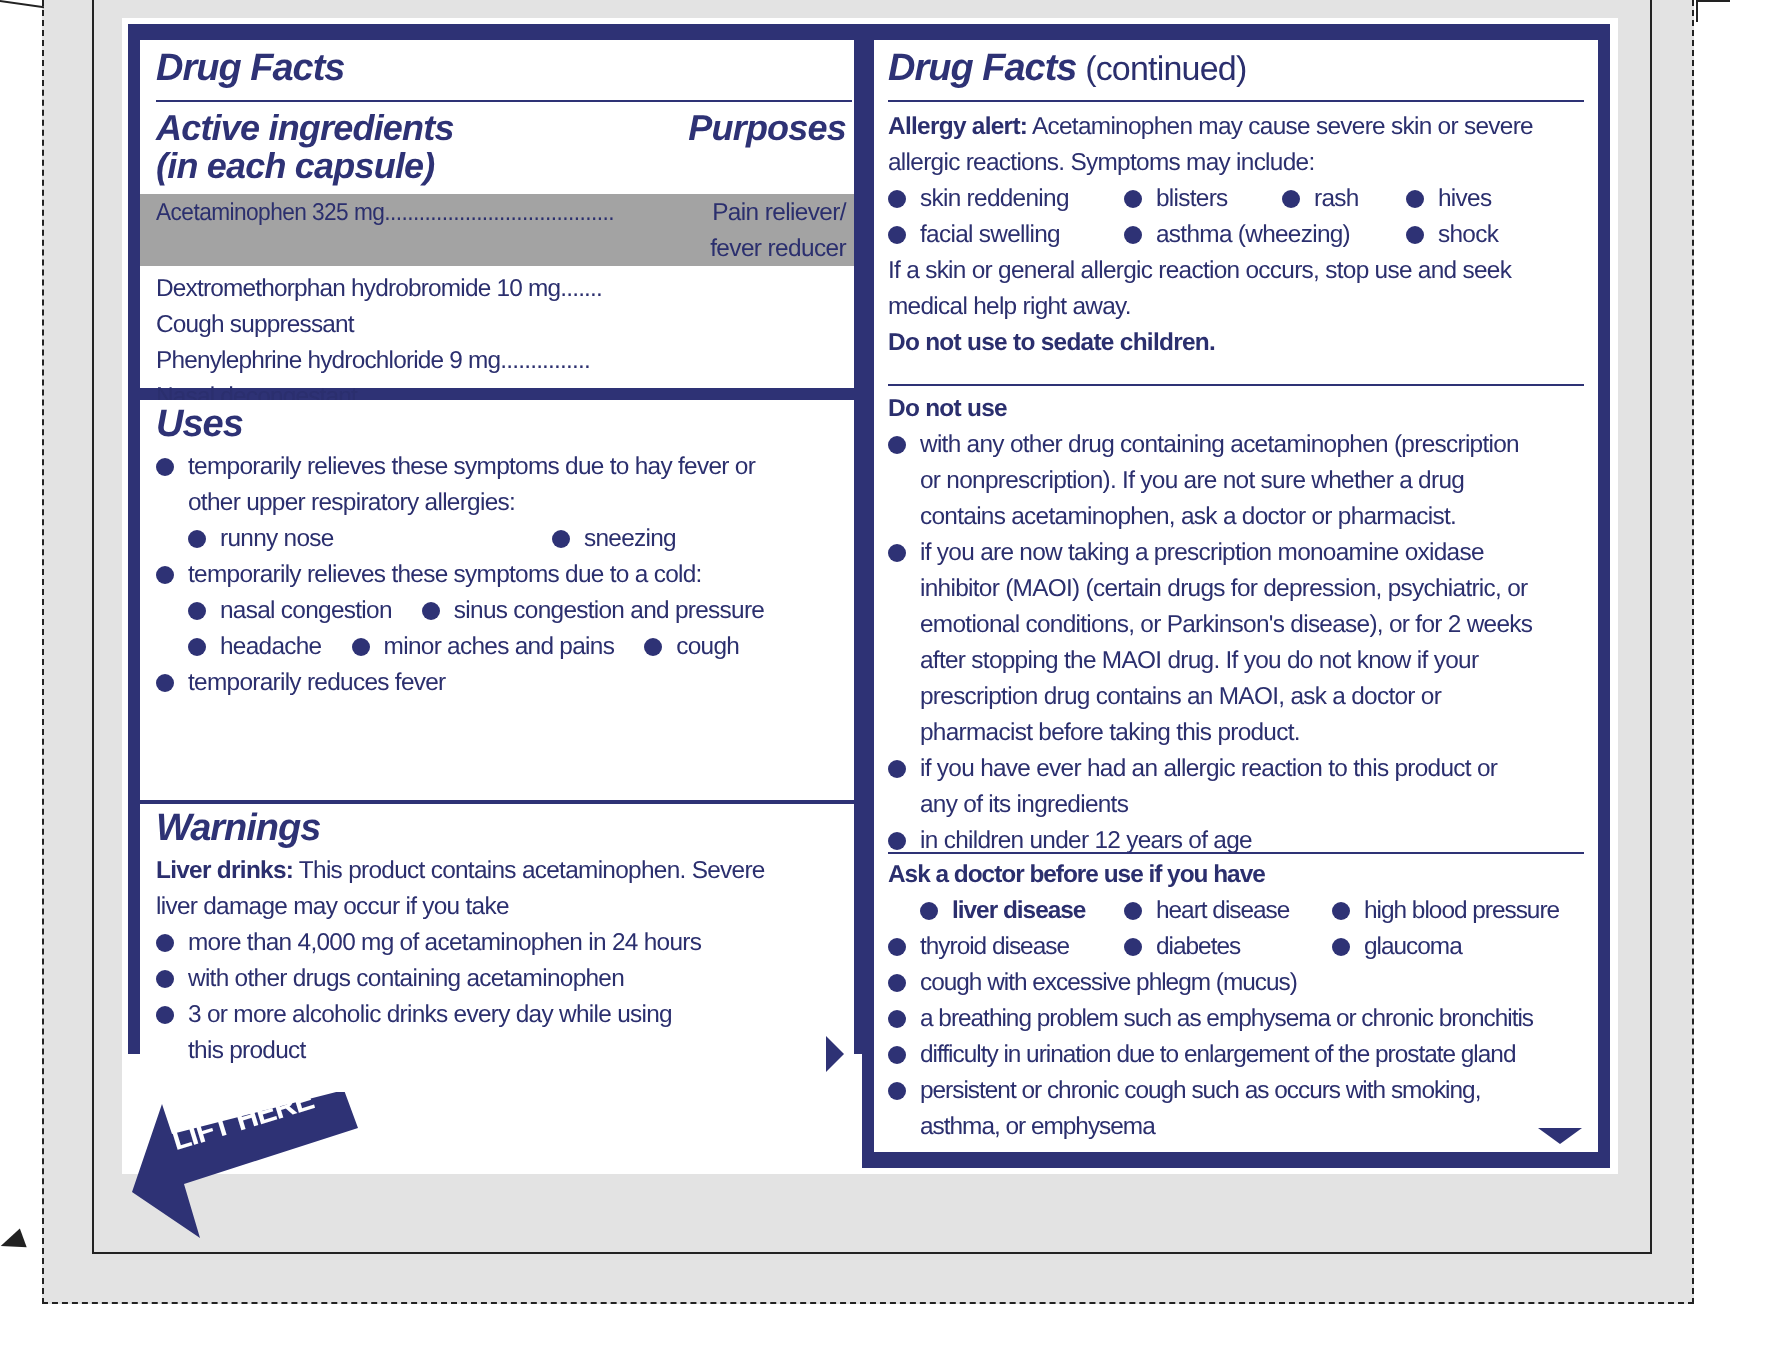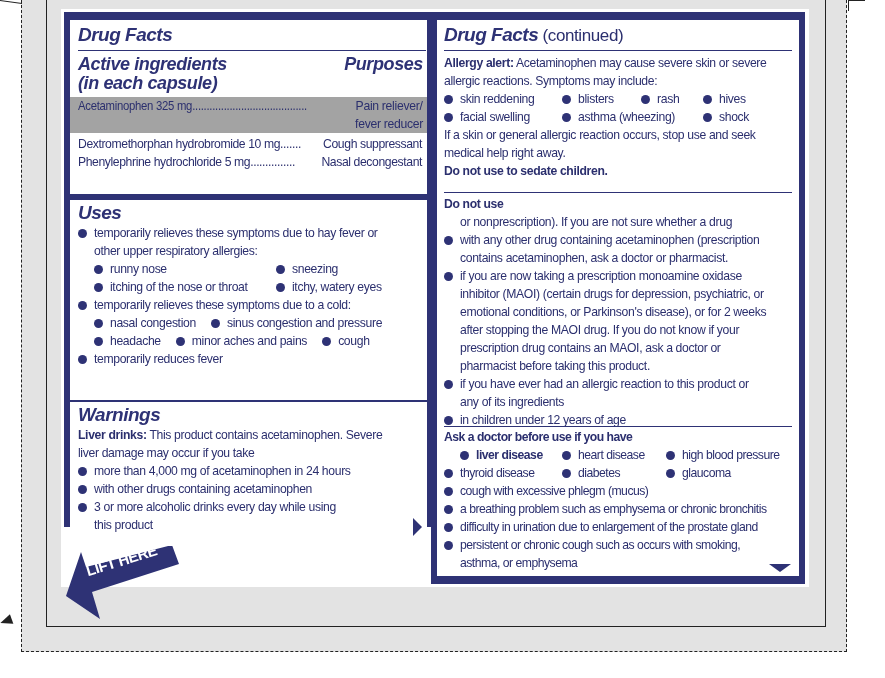--- a/index.html
+++ b/index.html
@@ -50,21 +50,21 @@
   .right-panel { left:431px; top:12px; width:374px; height:572px; }
   .box {
     position:absolute; background:#fff; box-sizing:border-box;
   }
   .h-title { font-style:italic; font-weight:bold; font-size:19px; letter-spacing:-0.5px; }
   .h-sub { font-style:italic; font-weight:bold; font-size:18px; line-height:18px; letter-spacing:-0.4px; }
   .txt { font-size:12.2px; line-height:18px; letter-spacing:-0.3px; transform:scaleX(0.93); transform-origin:left; white-space:nowrap; }
   .bold { font-weight:bold; }
   .rule { height:1px; background:#2e3275; }
   .bullet { display:inline-block; width:9px; height:9px; border-radius:50%; background:#2e3275; margin-right:7px; vertical-align:-1px; }
-  .row { display:flex; justify-content:space-between; }
+  .row { display:flex; justify-content:space-between;flex-direction:column; }
   .highlight { background:#a3a3a3; }
   .abs { position:absolute; }
   .triangle-right {
     position:absolute; width:0; height:0;
     border-top:9px solid transparent; border-bottom:9px solid transparent;
     border-left:9px solid #2e3275;
   }
   .triangle-down {
     position:absolute; width:0; height:0;
     border-left:11px solid transparent; border-right:11px solid transparent;
@@ -88,49 +88,45 @@
 
   <div class="box" style="left:6px; top:8px; width:357px; height:174px;">
     <div class="abs h-title navy" style="left:8px; top:4px;">Drug Facts</div>
     <div class="abs rule" style="left:8px; top:30px; width:348px;"></div>
     <div class="abs h-sub navy" style="left:8px; top:35px;">Active ingredients</div>
     <div class="abs h-sub navy" style="left:8px; top:54px;">(in each capsule)</div>
     <div class="abs h-sub navy" style="right:4px; top:35px;">Purposes</div>
 
     <div class="abs highlight" style="left:0; top:77px; width:357px; height:36px;">
       <div class="abs txt" style="left:8px; top:0;"><span>Acetaminophen 325 mg</span><span>........................................</span></div>
-      <div class="abs" style="right:4px; top:0; font-size:12.2px; line-height:18px; text-align:center; letter-spacing:-0.3px;">
+      <div class="abs" style="right:4px; top:0; font-size:12.2px; line-height:18px; text-align:right; letter-spacing:-0.3px;">
         <div>Pain reliever/</div>
         <div>fever reducer</div>
       </div>
     </div>
     <div class="abs" style="left:8px; top:115px; width:344px; font-size:12.2px; line-height:18px; letter-spacing:-0.4px;">
       <div class="row">
           <span><span>Dextromethorphan hydrobromide 10 mg</span><span>.......</span></span>
           <span>Cough suppressant</span>
         </div>
       <div class="row">
-          <span><span>Phenylephrine hydrochloride 5 mg</span><span>...............</span></span>
+          <span><span>Phenylephrine hydrochloride 9 mg</span><span>...............</span></span>
           <span>Nasal decongestant</span>
         </div>
     </div>
   </div>
 
   <div class="box" style="left:6px; top:188px; width:357px; height:200px;">
     <div class="abs h-title navy" style="left:8px; top:2px;">Uses</div>
     <div class="abs" style="left:8px; top:24px; font-size:12.2px; line-height:18px; letter-spacing:-0.35px; white-space:nowrap;">
       <div><span class="bullet"></span><span>temporarily relieves these symptoms due to hay fever or</span></div>
       <div style="padding-left:16px;">other upper respiratory allergies:</div>
       <div style="padding-left:16px; position:relative; height:18px;">
         <span><span class="bullet"></span><span>runny nose</span></span>
         <span style="position:absolute; left:198px;"><span class="bullet"></span><span>sneezing</span></span>
-      </div>
-      <div style="padding-left:16px; position:relative; height:18px;">
-        <span><span class="bullet"></span><span>itching of the nose or throat</span></span>
-        <span style="position:absolute; left:198px;"><span class="bullet"></span><span>itchy, watery eyes</span></span>
       </div>
       <div><span class="bullet"></span><span>temporarily relieves these symptoms due to a cold:</span></div>
       <div style="padding-left:16px;">
         <span class="bullet"></span><span>nasal congestion</span>
         <span style="margin-left:12px;"><span class="bullet"></span><span>sinus congestion and pressure</span></span>
       </div>
       <div style="padding-left:16px;">
         <span class="bullet"></span><span>headache</span>
         <span style="margin-left:12px;"><span class="bullet"></span><span>minor aches and pains</span></span>
         <span style="margin-left:12px;"><span class="bullet"></span><span>cough</span></span>
@@ -175,22 +171,22 @@
         <span class="abs" style="left:259px;"><span class="bullet"></span><span>shock</span></span>
       </div>
       <div>If a skin or general allergic reaction occurs, stop use and seek</div>
       <div>medical help right away.</div>
       <div class="bold">Do not use to sedate children.</div>
     </div>
     <div class="abs rule" style="left:7px; top:172px; width:348px;"></div>
 
     <div class="abs" style="left:7px; top:175px; font-size:12.2px; line-height:18px; letter-spacing:-0.35px; white-space:nowrap;">
       <div class="bold">Do not use</div>
+      <div><span class="bullet"></span><span>with any other drug containing acetaminophen (prescription</span></div>
       <div style="padding-left:16px;">or nonprescription). If you are not sure whether a drug</div>
-      <div><span class="bullet"></span><span>with any other drug containing acetaminophen (prescription</span></div>
       <div style="padding-left:16px;">contains acetaminophen, ask a doctor or pharmacist.</div>
       <div><span class="bullet"></span><span>if you are now taking a prescription monoamine oxidase</span></div>
       <div style="padding-left:16px;">inhibitor (MAOI) (certain drugs for depression, psychiatric, or</div>
       <div style="padding-left:16px;">emotional conditions, or Parkinson's disease), or for 2 weeks</div>
       <div style="padding-left:16px;">after stopping the MAOI drug. If you do not know if your</div>
       <div style="padding-left:16px;">prescription drug contains an MAOI, ask a doctor or</div>
       <div style="padding-left:16px;">pharmacist before taking this product.</div>
       <div><span class="bullet"></span><span>if you have ever had an allergic reaction to this product or</span></div>
       <div style="padding-left:16px;">any of its ingredients</div>
       <div><span class="bullet"></span><span>in children under 12 years of age</span></div>

